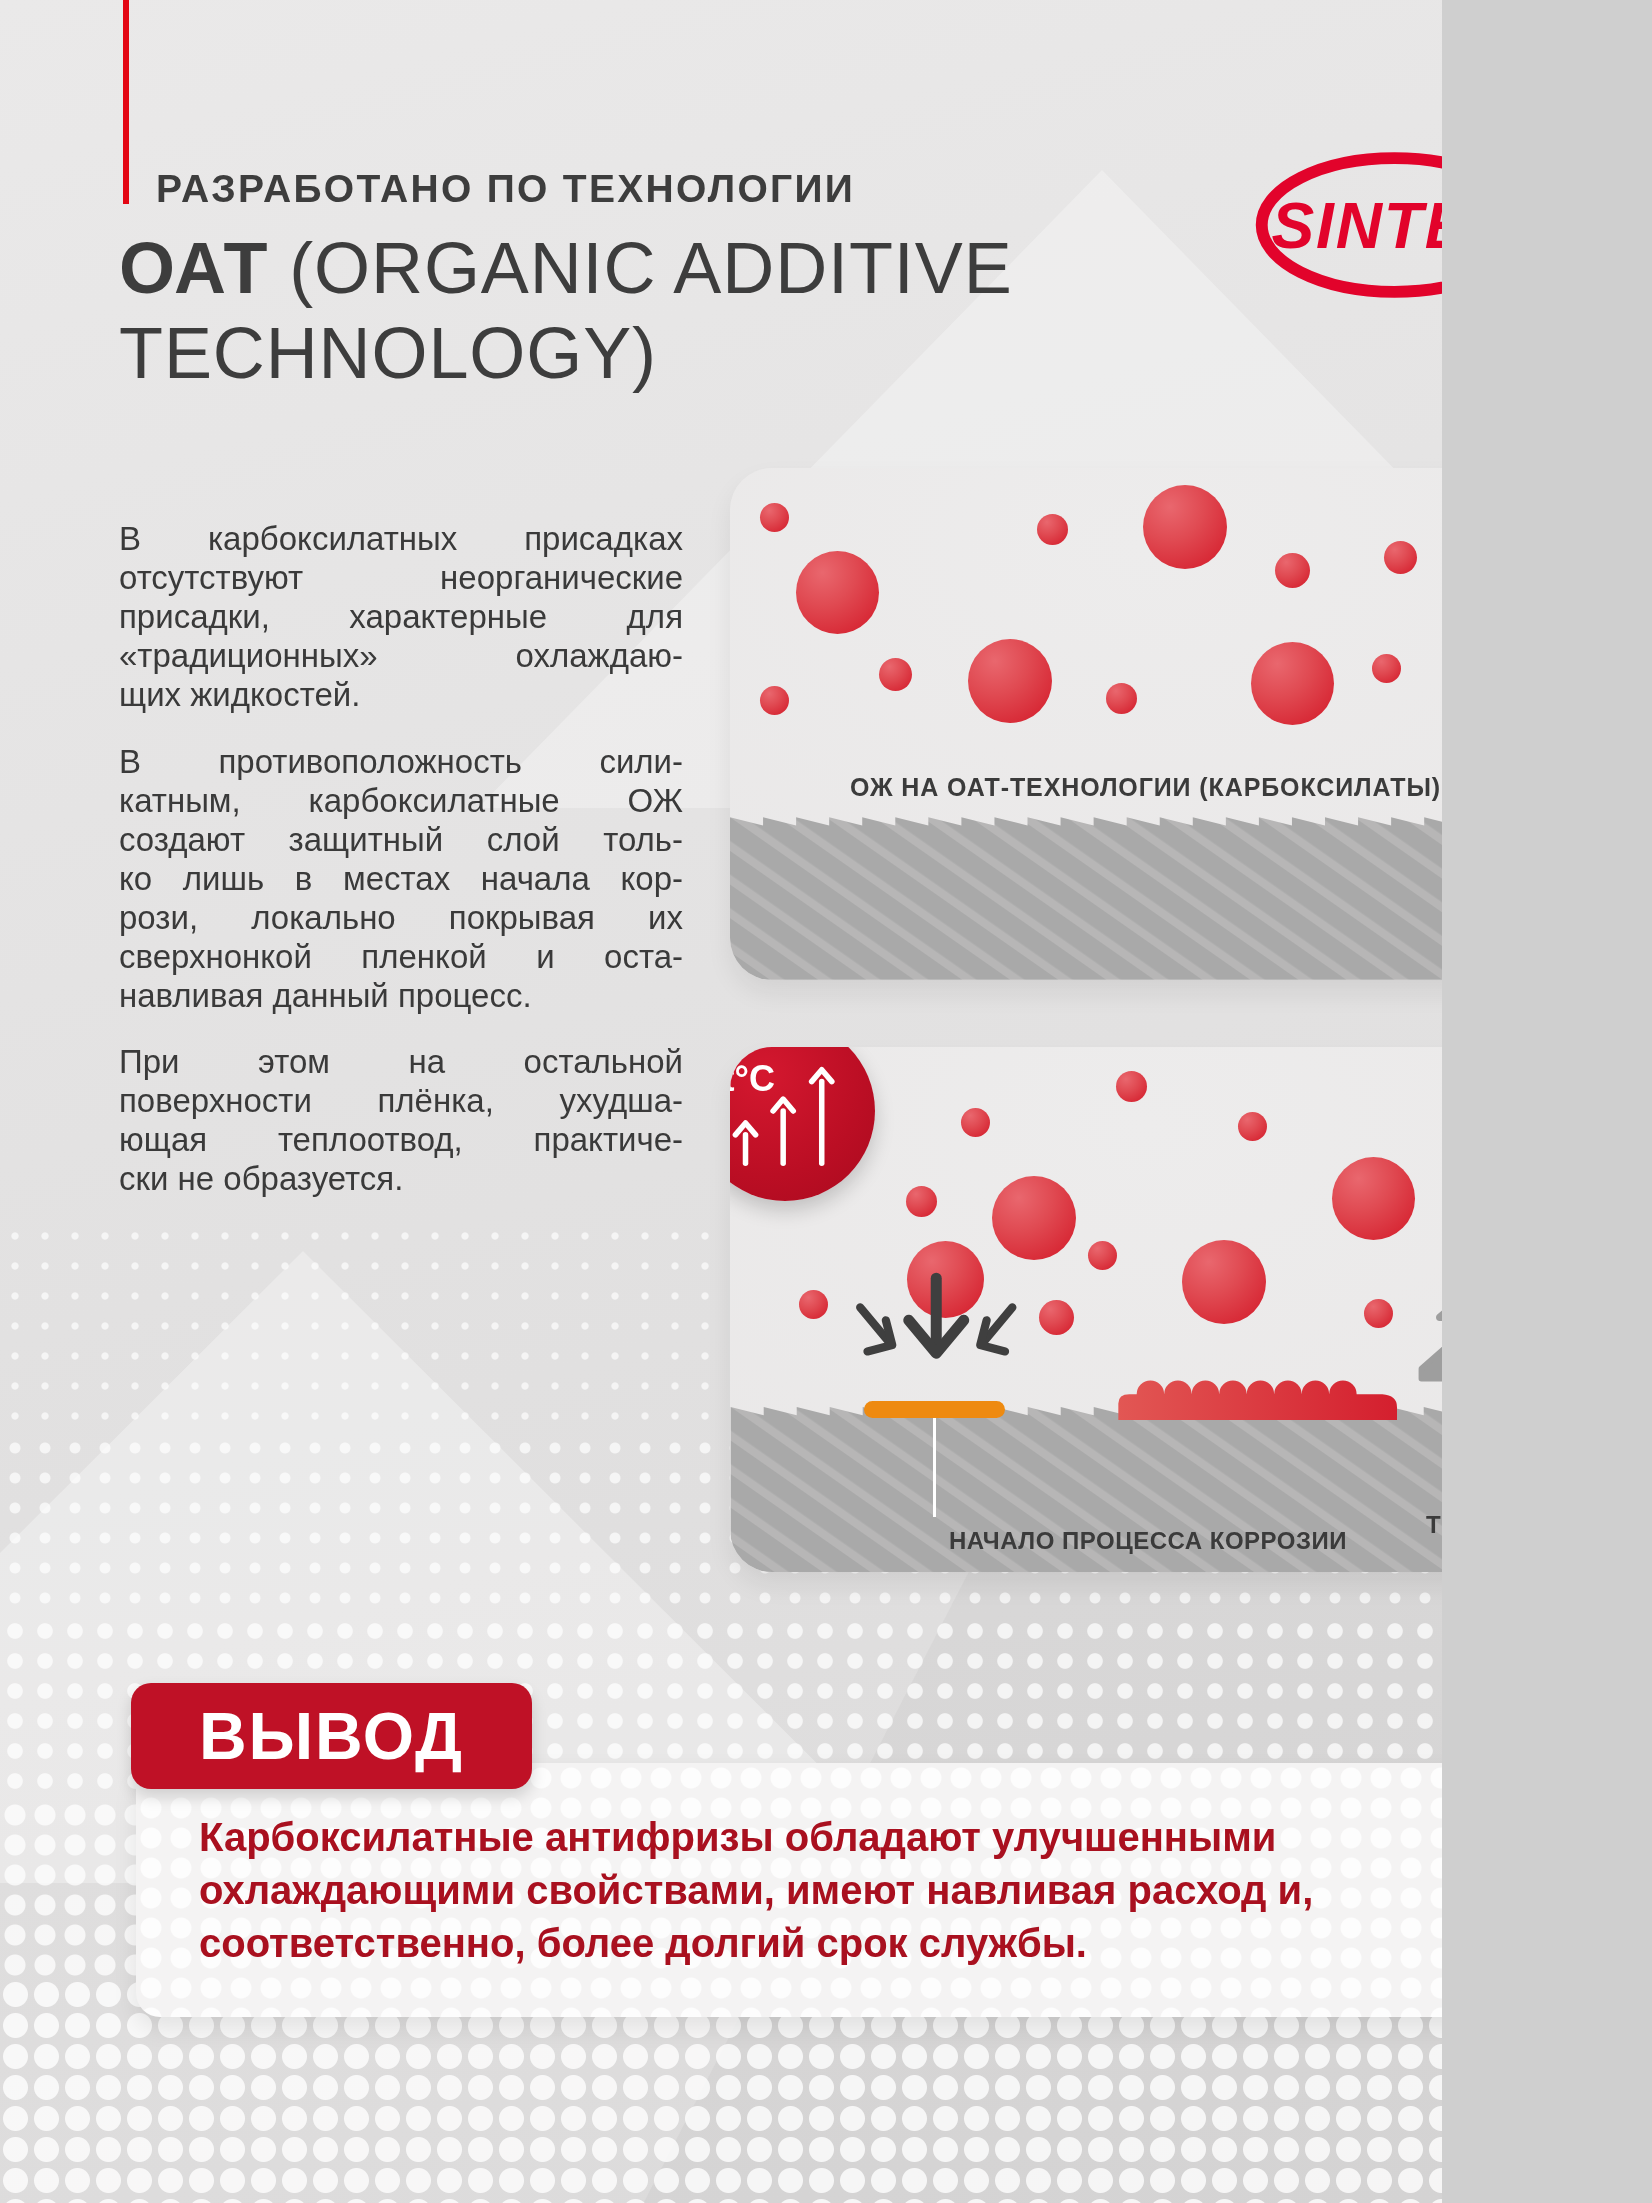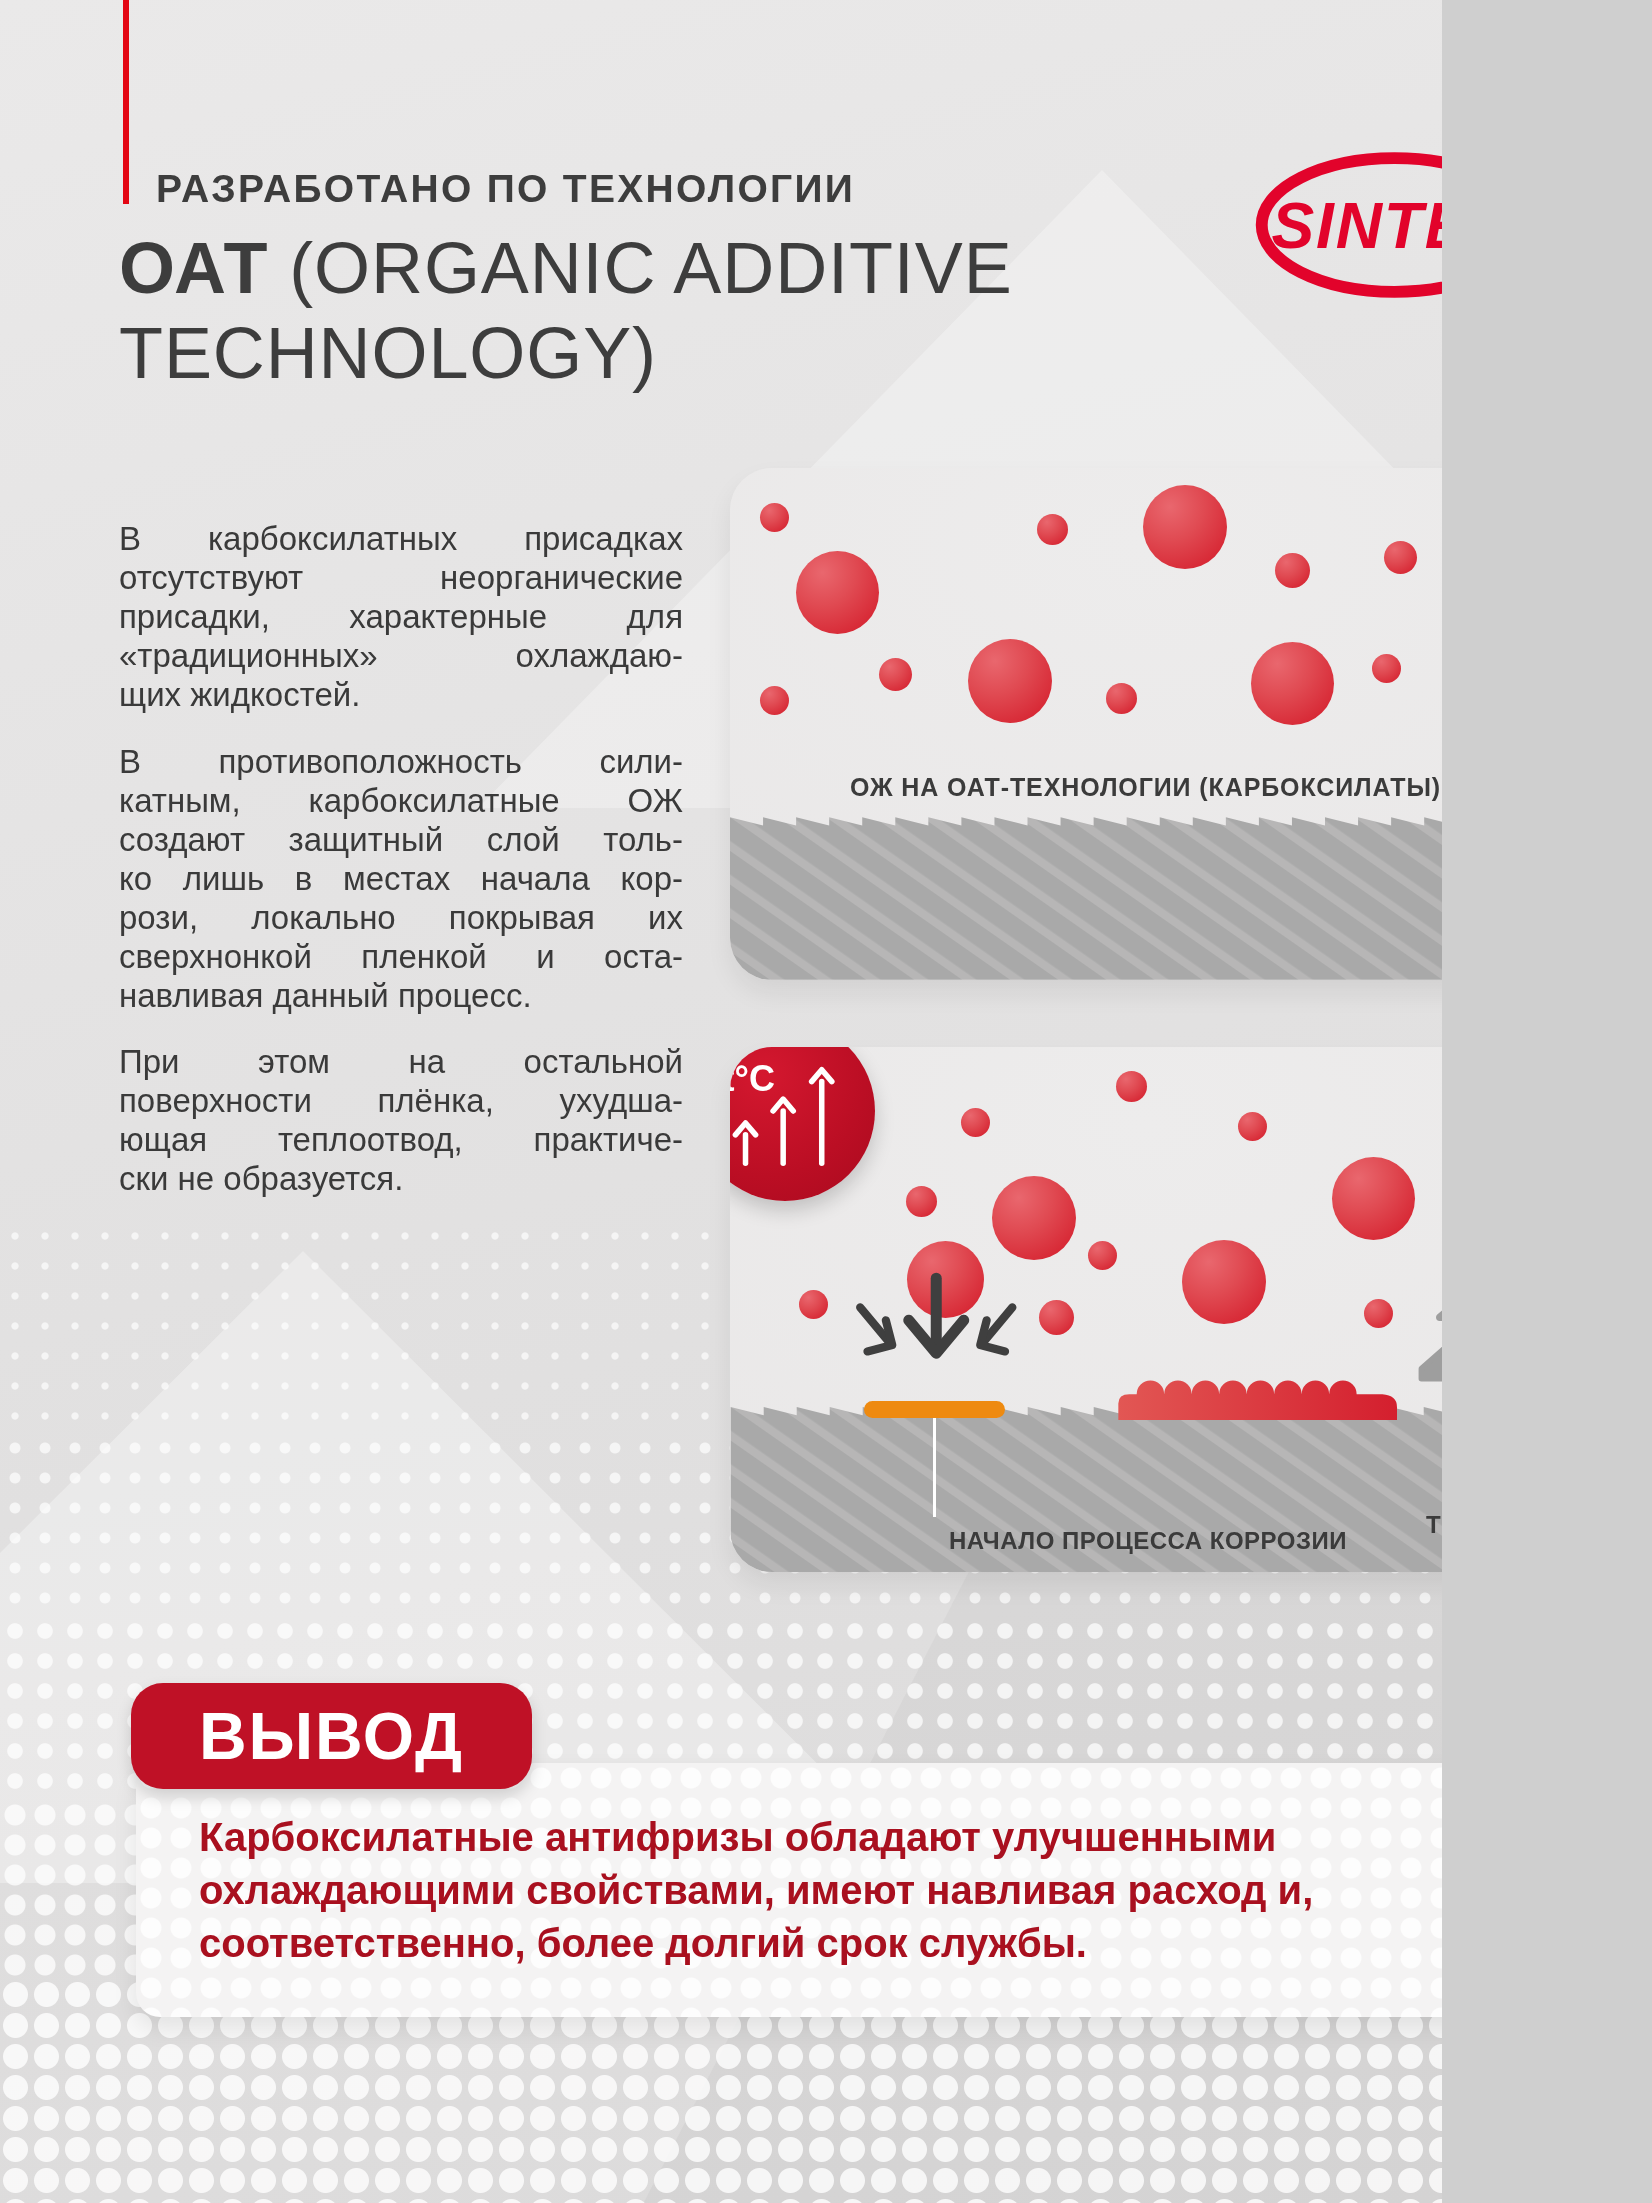--- a/index.html
+++ b/index.html
@@ -55,21 +55,21 @@
   .chimney-svg{left:684px;top:241px;z-index:4;}
   .arrows-svg{left:110px;top:220px;z-index:5;}
   .tc-badge{left:-35px;top:-26px;width:180px;height:180px;border-radius:50%;z-index:6;
     background:radial-gradient(circle at 38% 30%,#d4182f 0%,#bb0e24 60%,#a90a1e 100%);
     box-shadow:0 9.2px 20px rgba(0,0,0,.18);}
   .tc-label{position:absolute;left:27.5px;top:37px;color:#fff;font-size:36px;font-weight:700;text-align:right;}
   
   .concl-panel{left:136px;top:1763px;width:1398px;height:254px;border-radius:24px;
     background:#f4f3f3;box-shadow:0 11px 24px rgba(0,0,0,.09);z-index:2;
     background-image:radial-gradient(circle,rgba(255,255,255,.8) 10px,rgba(255,255,255,0) 11px);background-size:30px 30px;}
-  .concl-badge{left:131px;top:1683px;width:401px;height:106px;border-radius:32px;background:#bf1126;
+  .concl-badge{left:131px;top:1683px;width:401px;height:106px;border-radius:20px;background:#bf1126;
     color:#fff;font-size:66px;font-weight:700;letter-spacing:1.8px;text-align:center;line-height:106px;
     box-shadow:0 7.3px 14.7px rgba(0,0,0,.15);z-index:3;}
   .concl-text{position:absolute;left:63px;top:48px;color:#a9101f;font-size:40px;font-weight:700;line-height:53px;}
   .concl-text div{white-space:nowrap;}
   
   .logo-svg{left:1251px;top:149px;}
 </style>
 </head>
 <body>
 

